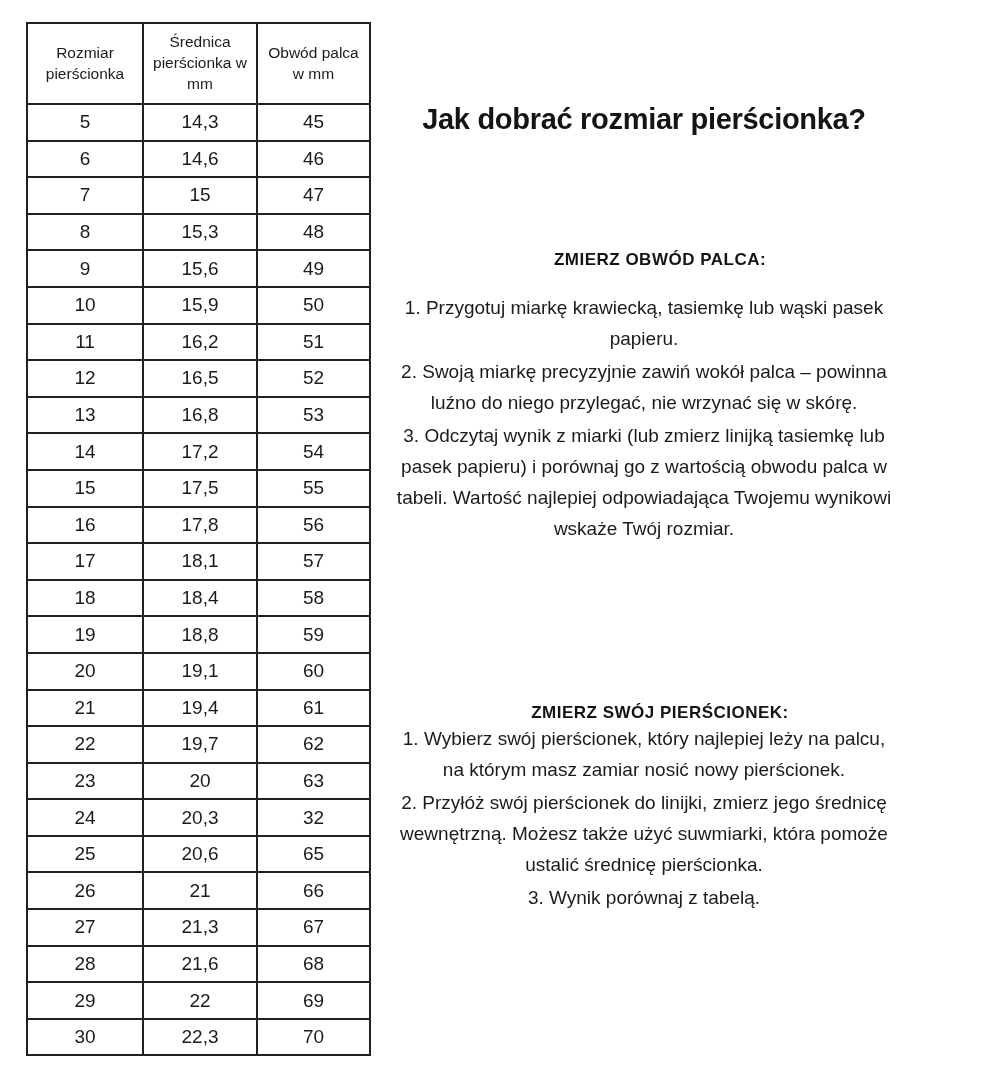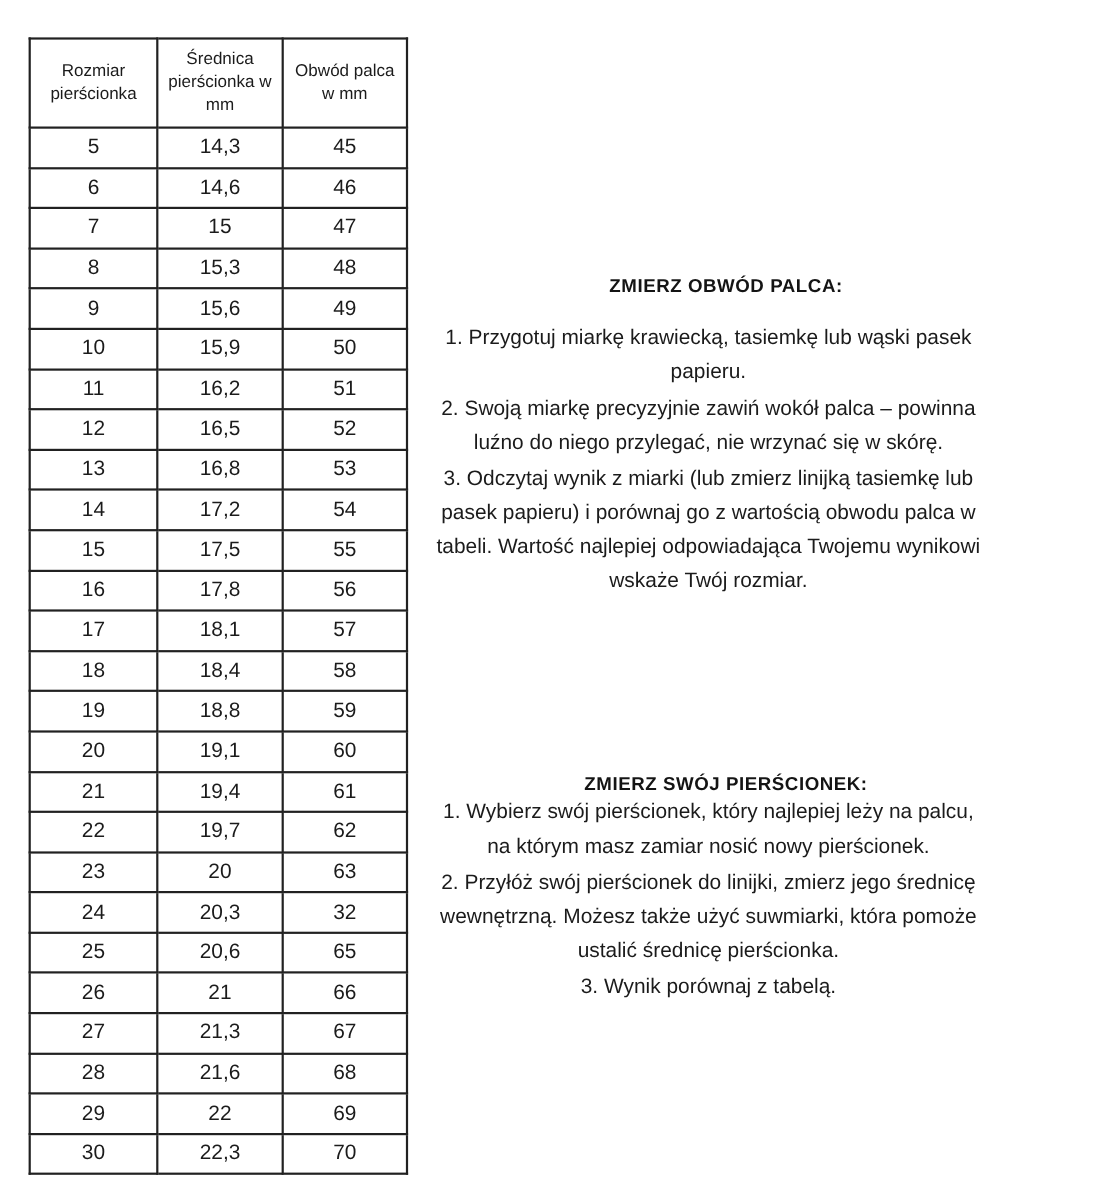--- a/index.html
+++ b/index.html
@@ -10,21 +10,21 @@
     background: #ffffff;
     color: #1b1b1b;
     font-family: "Liberation Sans", sans-serif;
     overflow: hidden;
   }
 
   
   .size-table {
     position: absolute;
     left: 26px;
-    top: 34px;
+    top: 22px;
     border-collapse: collapse;
     table-layout: fixed;
     color: #1b1b1b;
   }
   .size-table th, .size-table td {
     border: 2px solid #212121;
     text-align: center;
     vertical-align: middle;
     padding: 0 4px;
     background: #ffffff;
@@ -234,20 +234,21 @@
         </tr>
         <tr>
           <td>30</td>
           <td>22,3</td>
           <td>70</td>
         </tr>
       </tbody>
   </table>
 
   <div class="guide">
+    <h1 class="guide-title">Jak dobrać rozmiar pierścionka?</h1>
 
     <h2 class="section-heading heading-1">ZMIERZ OBWÓD PALCA:</h2>
     <div class="instruction-list list-1">
       <p>1. Przygotuj miarkę krawiecką, tasiemkę lub wąski pasek papieru.</p>
       <p>2. Swoją miarkę precyzyjnie zawiń wokół palca – powinna luźno do niego przylegać, nie wrzynać się w skórę.</p>
       <p>3. Odczytaj wynik z miarki (lub zmierz linijką tasiemkę lub pasek papieru) i porównaj go z wartością obwodu palca w tabeli. Wartość najlepiej odpowiadająca Twojemu wynikowi wskaże Twój rozmiar.</p>
     </div>
 
     <h2 class="section-heading heading-2">ZMIERZ SWÓJ PIERŚCIONEK:</h2>
     <div class="instruction-list list-2">

